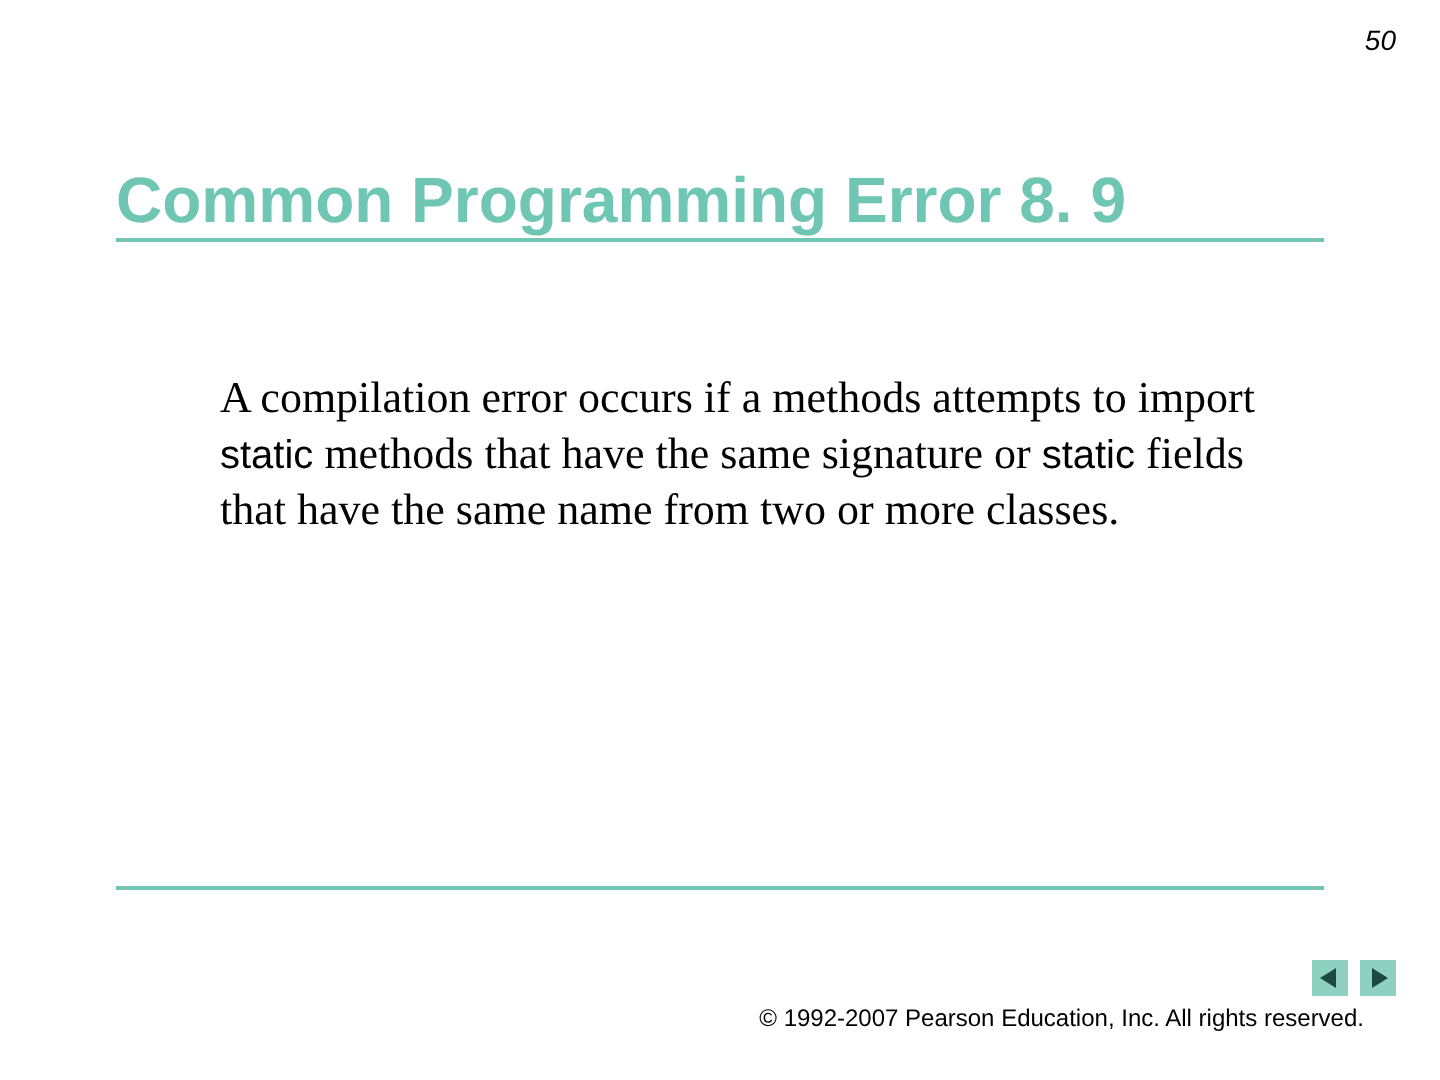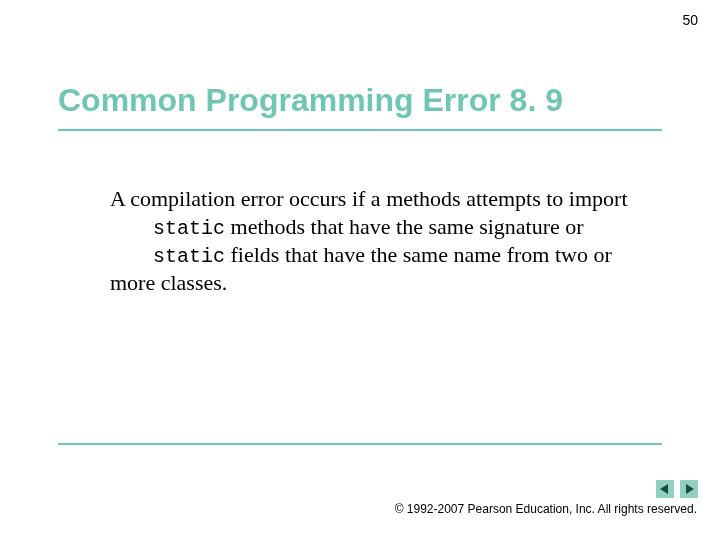--- a/index.html
+++ b/index.html
@@ -10,58 +10,57 @@
     position: relative;
     font-family: Arial, Helvetica, sans-serif;
     overflow: hidden;
   }
   .page-number {
     position: absolute;
     top: 12px;
     right: 22px;
     font-size: 14px;
     color: #000;
+    font-style: italic;
   }
   .title {
     position: absolute;
     top: 82px;
     left: 58px;
     right: 58px;
     font-size: 32px;
     font-weight: bold;
     color: #6fc7b3;
-    padding-bottom: 10px;
     border-bottom: 2px solid #6fc7b3;
   }
   .body-text {
     position: absolute;
     top: 185px;
     left: 110px;
     right: 70px;
     font-family: "Times New Roman", Times, serif;
     font-size: 22px;
     line-height: 1.25;
     color: #000;
   }
   .body-text .mono {
-    font-family: Liberation Mono, monospace;
+    font-family: Liberation Sans, sans-serif;
     font-size: 20px;
-    margin-left: 43px;
   }
   .bottom-rule {
     position: absolute;
     left: 58px;
     right: 58px;
     bottom: 95px;
     border-top: 2px solid #6fc7b3;
   }
   .footer {
     position: absolute;
     bottom: 24px;
-    right: 23px;
+    right: 38px;
     font-size: 12px;
     color: #000;
     text-align: right;
   }
   .nav {
     position: absolute;
     bottom: 42px;
     right: 22px;
     display: flex;
     gap: 6px;

